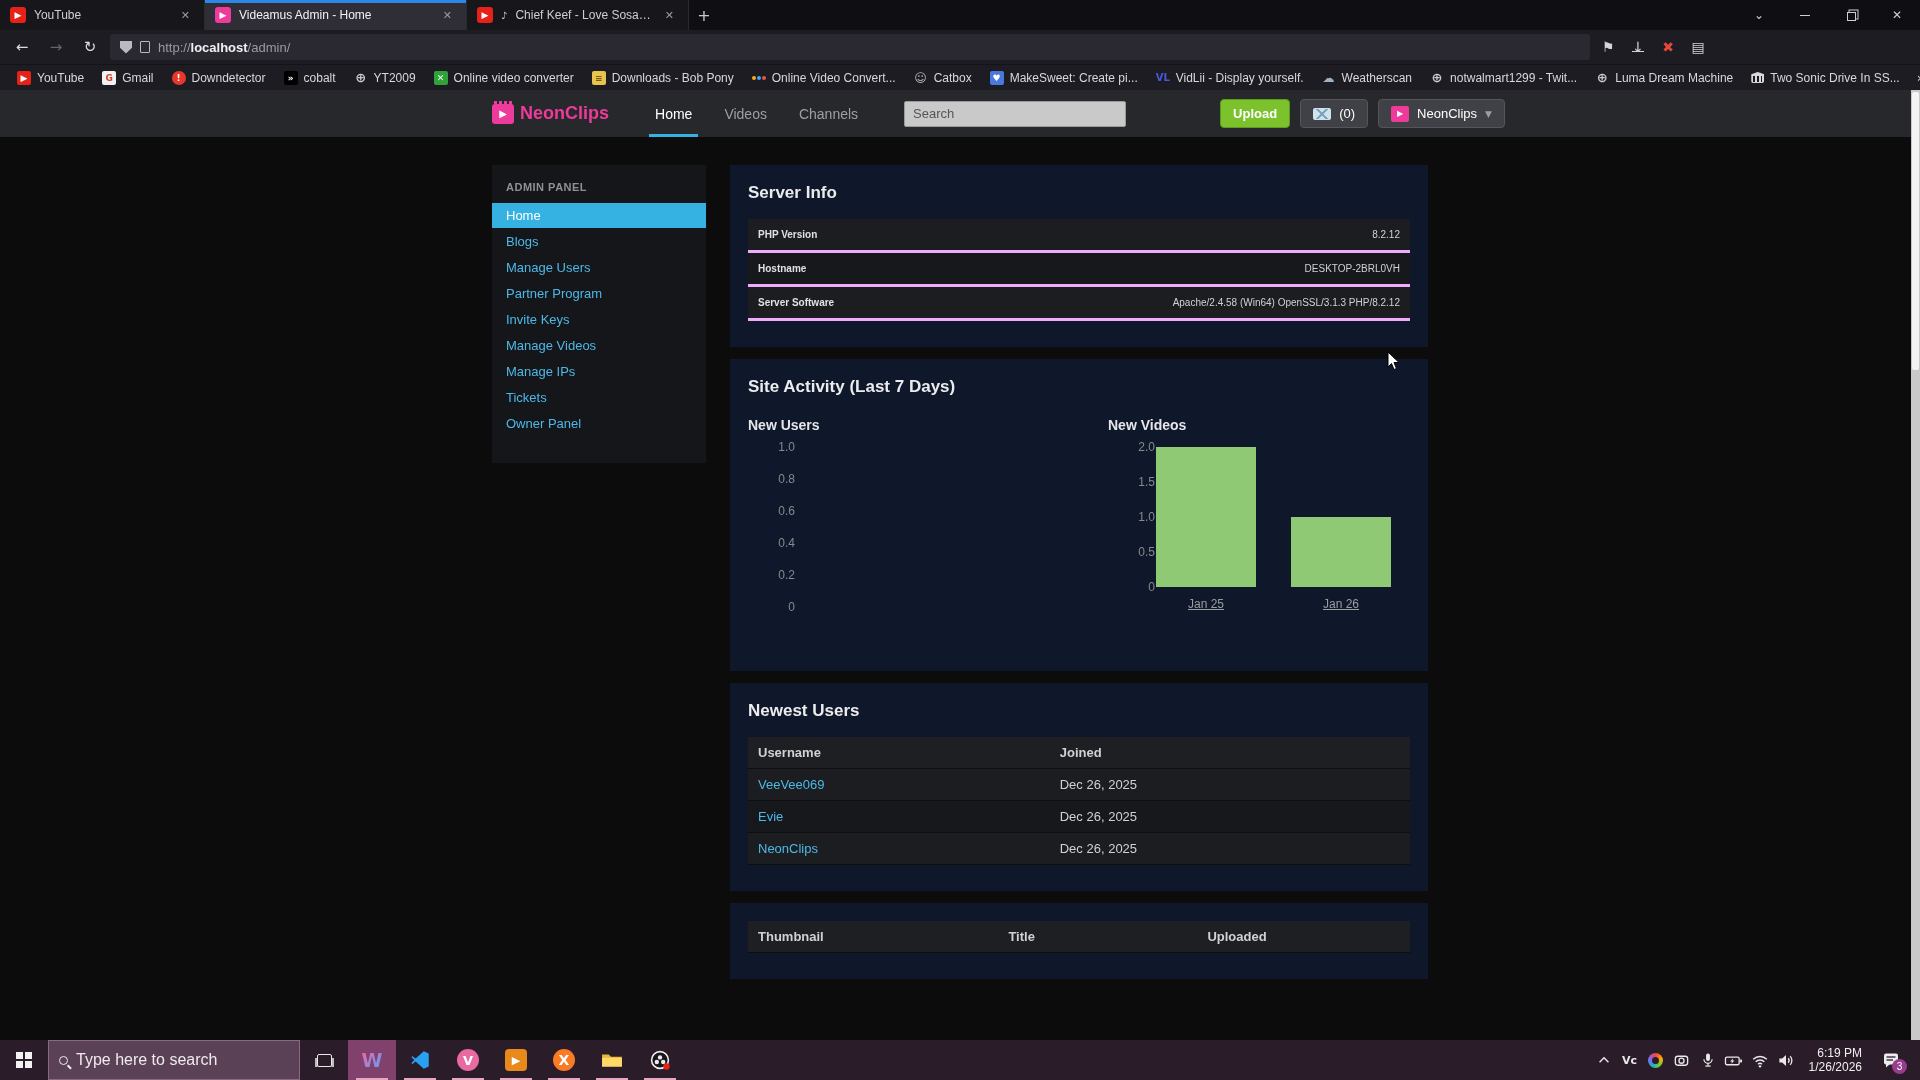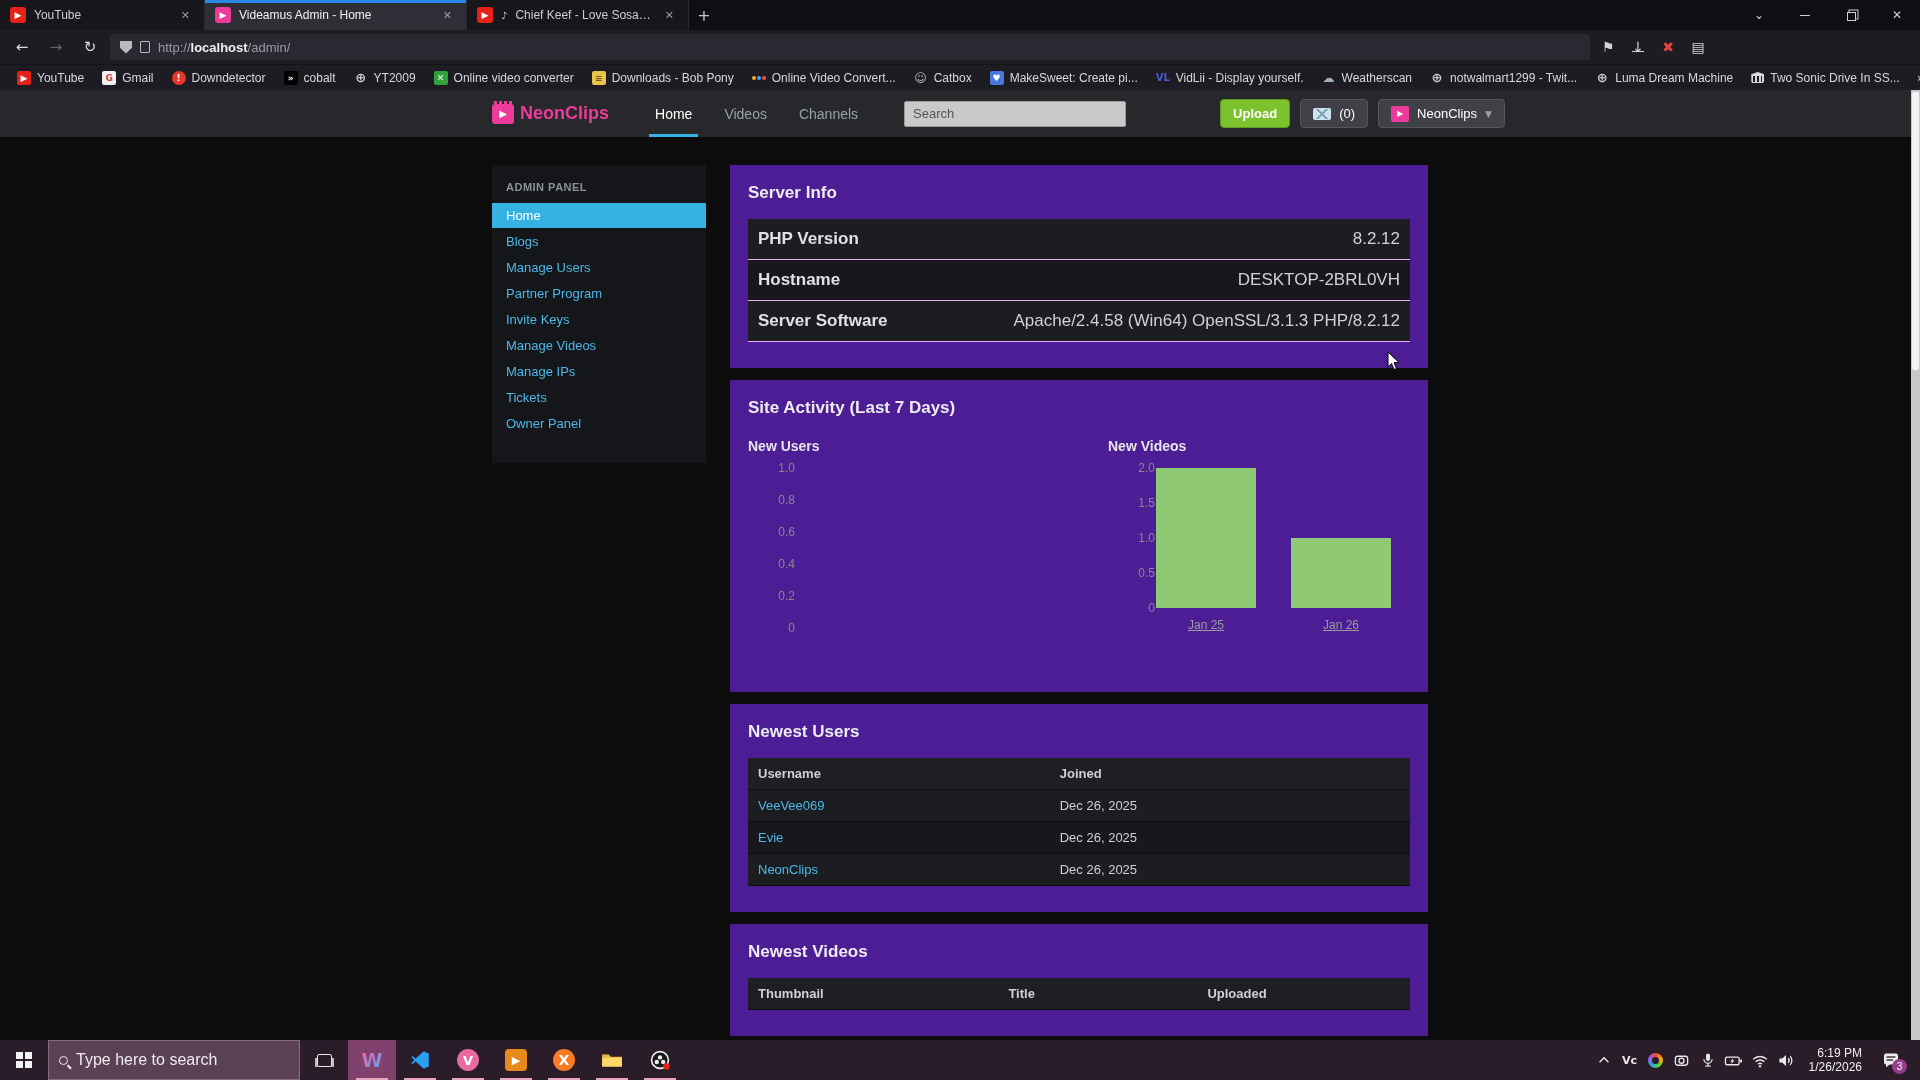--- a/index.html
+++ b/index.html
@@ -82,23 +82,23 @@
     display:flex; align-items:center; justify-content:center; }
   .caret { color:#9a9da2; font-size:9px; }
 
   #content { width:936px; margin:0 auto; padding-top:28px; display:flex; gap:24px; }
   #sidebar { width:214px; background:#151619; padding:16px 0 26px 0; height:fit-content; }
   #sidebar h3 { color:#8c9196; font-size:11px; letter-spacing:0.5px; padding:0 14px 10px 14px; font-weight:bold; }
   .side-item { padding:5px 14px; font-size:13px; color:var(--link); margin-bottom:1px; }
   .side-item.active { background:var(--accent); color:#fff; }
 
   #main { flex:1; display:flex; flex-direction:column; gap:12px; }
-  .card { background:#4c1d95; padding:18px 18px 26px 18px; }
+  .card { background:#0f172a; padding:18px 18px 26px 18px; }
   .card h2 { color:#ececee; font-size:17px; font-weight:bold; margin-bottom:16px; }
-  .srow { display:flex; padding:10px 10px; font-size:17px; border-bottom:1px solid #f0abfc; }
+  .srow { display:flex; padding:10px 10px; font-size:10px; border-bottom:3px solid #f0abfc; }
   .srow:nth-child(odd) { background:#1c1d20; }
   .srow:nth-child(even) { background:#17181b; }
   .slabel { width:185px; color:#dfe1e3; font-weight:bold; }
   .sval { flex:1; color:#cfd1d3;text-align:right; }
 
   #charts { display:flex; gap:60px; padding-top:4px; height:232px; }
   .chart { position:relative; width:300px; }
   .chart-title { color:#e4e6e8; font-size:14px; font-weight:bold; }
   .chart-body { position:relative; margin-top:14px; height:195px; }
   .tick { position:absolute; left:13px; width:34px; text-align:right; color:#87898c; font-size:12px; }
@@ -379,21 +379,20 @@
                 <div class="tc" style="width: 53%;">Dec 26, 2025</div>
               </div>
               <div class="trow">
                 <div class="tc link" style="width: 47%;">NeonClips</div>
                 <div class="tc" style="width: 53%;">Dec 26, 2025</div>
               </div>
             </div>
         </section>
 
         <section class="card">
-          <h2>Newest Videos</h2>
           <div id="videostable">
               <div class="trow head">
                 <div class="tc" style="width: 39%;">Thumbnail</div>
                 <div class="tc" style="width: 31%;">Title</div>
                 <div class="tc" style="width: 30%;">Uploaded</div>
               </div>
             </div>
         </section>
       </main>
     </div>

